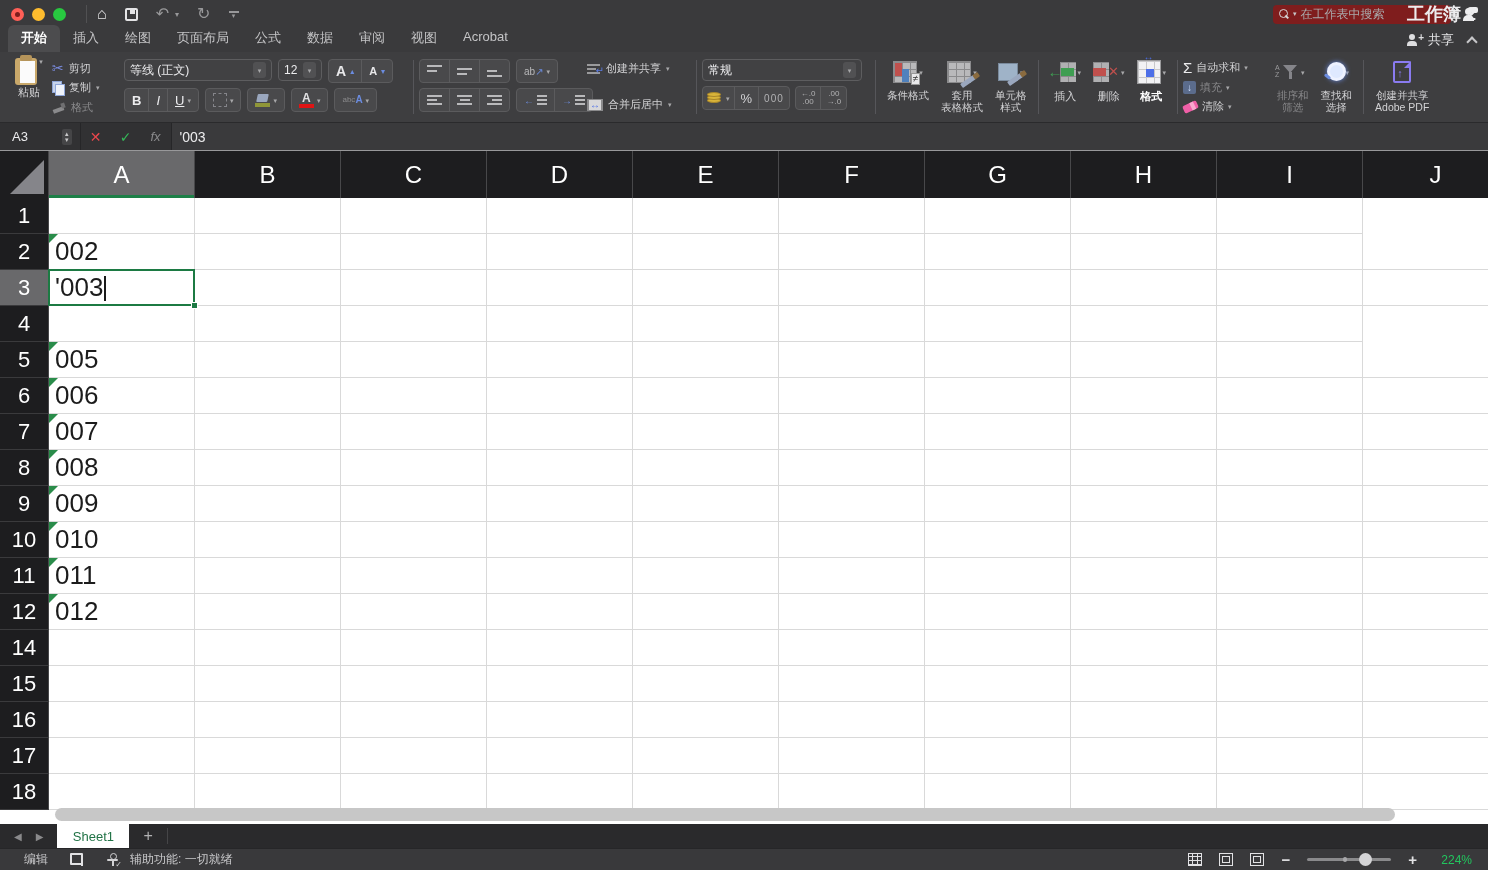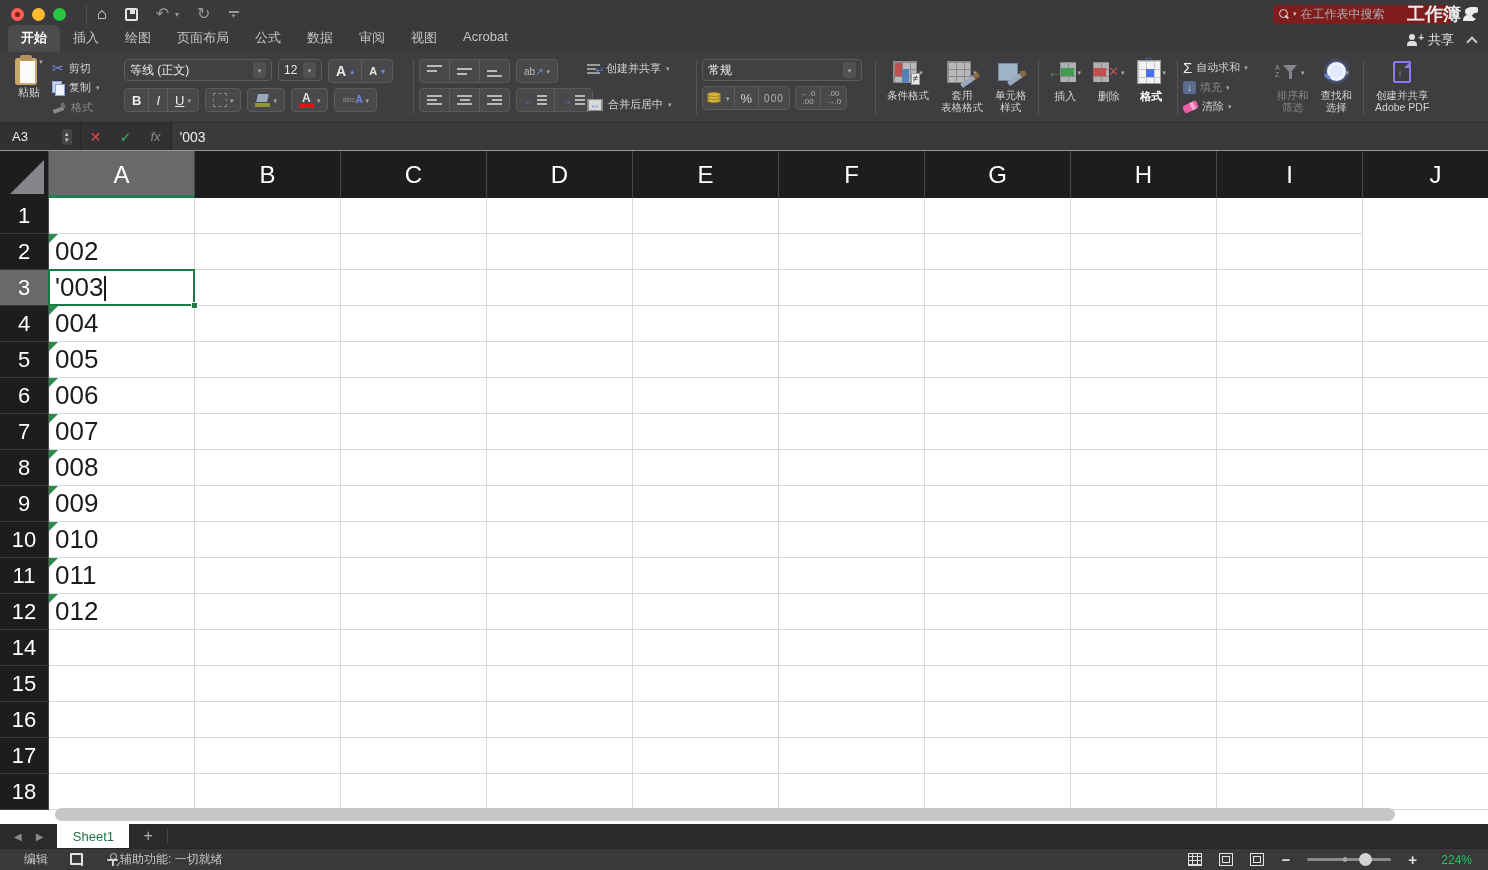--- a/index.html
+++ b/index.html
@@ -707,21 +707,20 @@
           <div class="cell"></div>
           <div class="cell"></div>
           <div class="cell"></div>
           <div class="cell"></div>
           <div class="cell"></div>
           <div class="cell"></div>
           <div class="cell"></div>
         </div>
         <div class="grow">
           <div class="rowh">4</div>
-          <div class="cell"><span class="err-tri"></span><span>004</span></div>
           <div class="cell"></div>
           <div class="cell"></div>
           <div class="cell"></div>
           <div class="cell"></div>
           <div class="cell"></div>
           <div class="cell"></div>
           <div class="cell"></div>
           <div class="cell"></div>
           <div class="cell"></div>
         </div>
@@ -910,21 +909,21 @@
     <div class="saddwrap">
         <span>+</span>
       </div>
     <div class="sheet-sep"></div>
   </div>
 
   <div class="statusbar">
     <div class="sb-left">
       <span>编辑</span>
       <span class="flag-ic"></span>
-      <span style="display:flex;align-items:center;gap:0">
+      <span style="display:flex;align-items:center;gap:10px">
         <span class="acc-ic">
             <span class="arms"></span>
             <span class="leg"></span>
           </span>
         <span>辅助功能: 一切就绪</span>
       </span>
     </div>
     <div class="sb-right">
       <span class="view-ic normal"></span>
       <span class="view-ic layout"></span>

